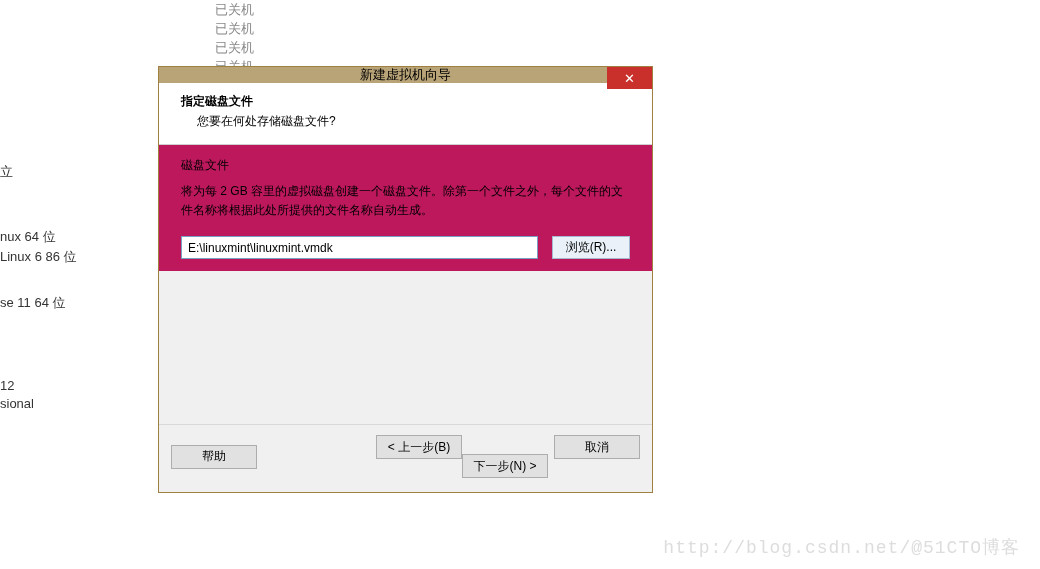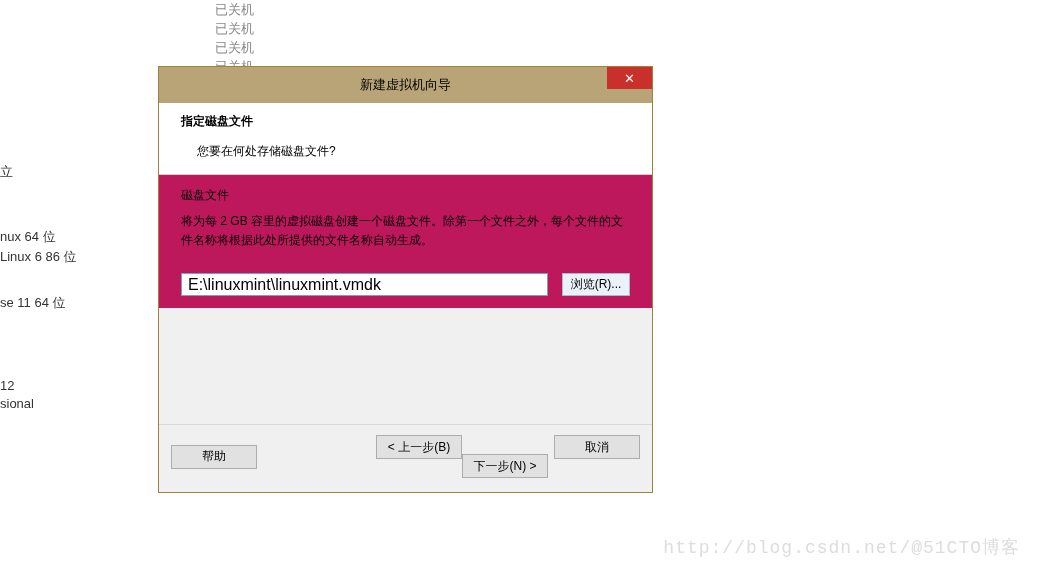--- a/index.html
+++ b/index.html
@@ -35,21 +35,21 @@
     .dialog {
       position: absolute;
       left: 158px;
       top: 66px;
       width: 495px;
       height: 427px;
       background: #f0f0f0;
       border: 1px solid #a08040;
     }
     .titlebar {
-      height: 36px;
+      height: 16px;
       background: #b9a478;
       display: flex;
       align-items: center;
       justify-content: center;
       position: relative;
     }
     .titlebar-title {
       color: #000;
       font-size: 13px;
     }
@@ -69,59 +69,59 @@
     }
     .header-panel {
       background: #ffffff;
       padding: 10px 16px 14px 16px;
       border-bottom: 1px solid #d0d0d0;
     }
     .header-title {
       font-weight: bold;
       font-size: 12px;
       color: #000;
-      margin-bottom: 13px;
+      margin-bottom: 3px;
       padding-left: 6px;
     }
     .header-subtitle {
       font-size: 12px;
       color: #000;
       padding-left: 22px;
     }
     .content-panel {
       padding: 12px 22px;
       background: #be185d;
     }
     .section-label {
       font-size: 12px;
       color: #000;
       margin-bottom: 8px;
     }
     .section-description {
       font-size: 12px;
       color: #000;
       line-height: 1.6;
-      margin-bottom: 23px;
+      margin-bottom: 16px;
     }
     .input-row {
       display: flex;
       gap: 14px;
       align-items: center;
     }
     .path-input {
       flex: 1;
       height: 23px;
       border: 1px solid #7a9fc4;
       padding: 2px 6px;
-      font-size: 16px;
+      font-size: 12px;
       font-family: inherit;
       background: #fff;
     }
     .browse-btn {
-      width: 68px;
+      width: 78px;
       height: 23px;
       border: 1px solid #a5b9d0;
       background: #eaf1f9;
       font-size: 12px;
       cursor: pointer;
       font-family: inherit;
     }
     .footer-panel {
       position: absolute;
       bottom: 0;

